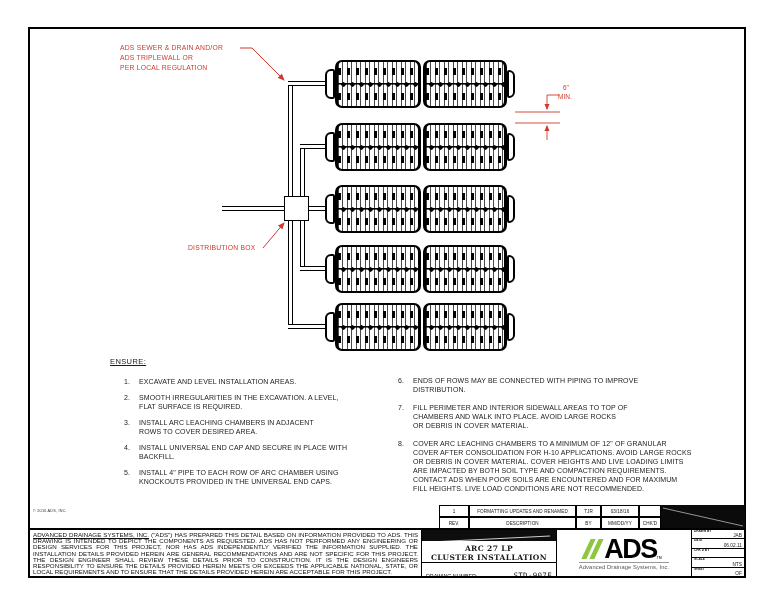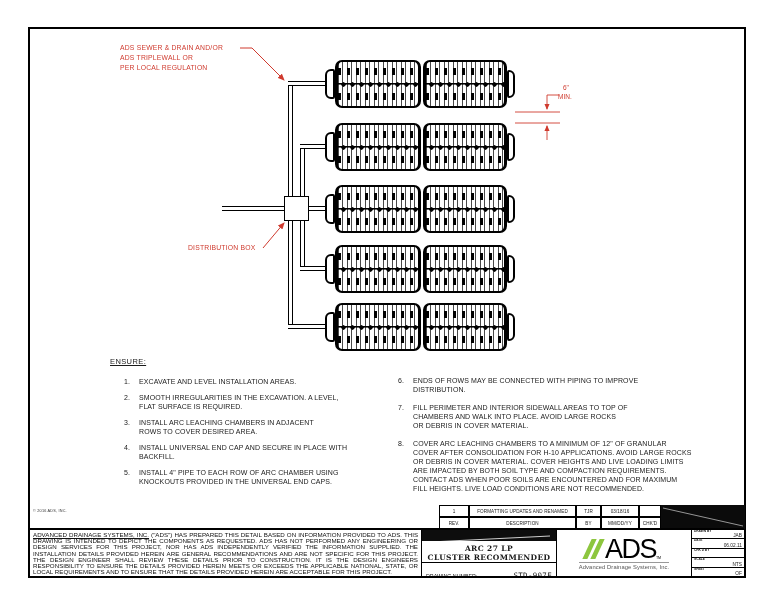--- a/index.html
+++ b/index.html
@@ -77,21 +77,21 @@
   #tb-black { height:11px; background:#0d0d0d; position:relative; flex:none; }
   #tb-title { flex:1; text-align:center; font-family:"DejaVu Serif", serif; font-weight:bold;
     font-size:7.5px; line-height:9px; padding-top:3px; letter-spacing:.4px; }
   #tb-num { flex:none; height:26px; border-top:1.2px solid #000; display:flex; align-items:center;
     justify-content:space-between; padding:0 4px; }
   #tb-num .lab { font-size:5.3px; }
   #tb-num .val { font-size:7.5px; font-family:"DejaVu Sans Mono", monospace; letter-spacing:.3px; }
   #sec-logo { width:135px; display:flex; flex-direction:column; align-items:center; justify-content:center; }
   .logo-row { display:flex; align-items:center; height:26px; }
   .slash { display:inline-block; width:5px; height:20px; background:#8dc63f; transform:skewX(-25deg); margin-right:3px; }
-  .logo-ads { font-size:27px; font-weight:400; letter-spacing:-1.5px; line-height:24px; margin-left:2px; color:#000; }
+  .logo-ads { font-size:27px; font-weight:700; letter-spacing:-1.5px; line-height:24px; margin-left:2px; color:#000; }
   .logo-tm { font-size:3.6px; align-self:flex-end; margin-bottom:2px; color:#000; }
   .logo-sub { font-size:5.8px; color:#555; margin-top:0; letter-spacing:.1px; border-top:.8px solid #999; padding-top:1px; }
   #sec-fields { flex:1; border-right:none; display:flex; flex-direction:column; }
   .field { flex:1; border-bottom:.8px solid #000; padding:0 2px; position:relative; }
   .field:last-child { border-bottom:none; }
   .field .flab { font-size:3.2px; font-weight:bold; display:block; line-height:3.4px; }
   .field .fval { display:block; text-align:right; font-size:4.8px; line-height:5px; }
 
   #copyright { left:33px; top:509px; font-size:3.8px; color:#333; letter-spacing:.2px; }
 </style>
@@ -239,21 +239,21 @@
     <span class="lead">ADVANCED DRAINAGE SYSTEMS, INC.</span><span> ("ADS") HAS PREPARED THIS DETAIL BASED ON INFORMATION PROVIDED TO ADS. THIS DRAWING IS INTENDED TO DEPICT THE COMPONENTS AS REQUESTED.  ADS HAS NOT PERFORMED ANY ENGINEERING OR DESIGN SERVICES FOR THIS PROJECT, NOR HAS ADS INDEPENDENTLY VERIFIED THE INFORMATION SUPPLIED.  THE INSTALLATION DETAILS PROVIDED HEREIN ARE GENERAL RECOMMENDATIONS AND ARE NOT SPECIFIC FOR THIS PROJECT.  THE DESIGN ENGINEER SHALL REVIEW THESE DETAILS PRIOR TO CONSTRUCTION.  IT IS THE DESIGN ENGINEERS RESPONSIBILITY TO ENSURE THE DETAILS PROVIDED HEREIN MEETS OR EXCEEDS THE APPLICABLE NATIONAL, STATE, OR LOCAL REQUIREMENTS AND TO ENSURE THAT THE DETAILS PROVIDED HEREIN ARE ACCEPTABLE FOR THIS PROJECT.</span>
   </div>
   <div id="sec-title" class="sec">
     <div id="tb-black">
       <svg width="135" height="11">
           <line x1="8" y1="9" x2="128" y2="3" stroke="#ffffff" stroke-width="0.8"></line>
         </svg>
     </div>
     <div id="tb-title">
       <div>ARC 27 LP</div>
-      <div>CLUSTER RECOMMENDED</div>
+      <div>CLUSTER INSTALLATION</div>
     </div>
     <div id="tb-num">
       <span class="lab">DRAWING NUMBER:</span>
       <span class="val">STD-907E</span>
     </div>
   </div>
   <div id="sec-logo" class="sec">
     <div class="logo-row">
       <span class="slash"></span>
       <span class="slash"></span>

